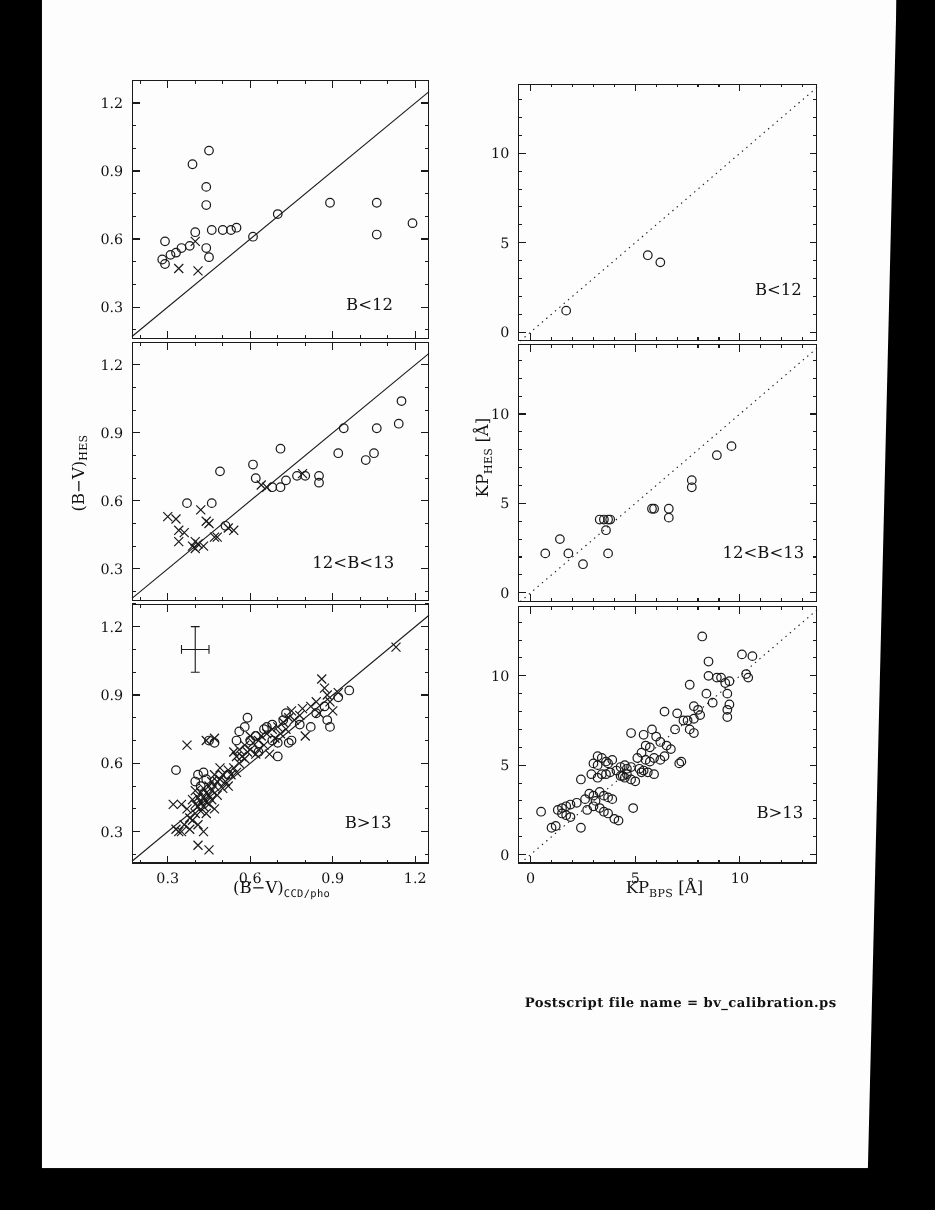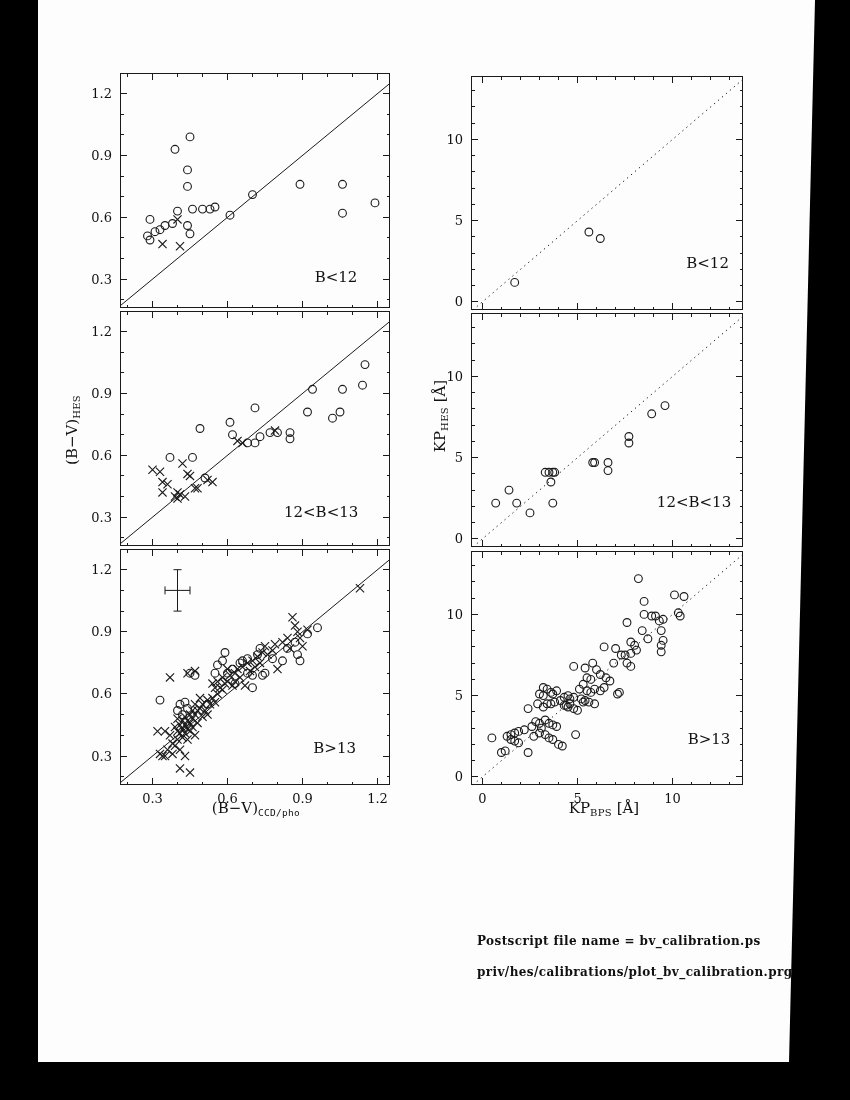--- a/index.html
+++ b/index.html
@@ -21,21 +21,21 @@
   .tick-label{font:13px "DejaVu Serif", serif;fill:#111;}
   .panel-tag{font:15px "DejaVu Serif", serif;fill:#111;}
   .axis-anchor{position:absolute;width:0;height:0;}
   .axis-anchor .inner{
     position:absolute;display:inline-block;white-space:nowrap;
     font:15px "DejaVu Serif", serif;transform:translate(-50%,-50%);
   }
   .axis-anchor.vert .inner{transform:translate(-50%,-50%) rotate(-90deg);}
   .axis-anchor .sub{font-size:10px;vertical-align:-3px;letter-spacing:0.3px;}
   .axis-anchor .sub.mono{font-family:"DejaVu Sans Mono", monospace;font-size:9.5px;margin-top:44px;}
-  .footer{position:absolute;left:477px;top:934px;font:600 12px "DejaVu Serif", serif;letter-spacing:0.4px;}
+  .footer{position:absolute;left:477px;top:904px;font:600 12px "DejaVu Serif", serif;letter-spacing:0.4px;}
   .footer .line{margin:0 0 17px 0;}
 </style>
 </head>
 <body>
 
 <div class="paper"></div>
 
 <svg id="panel-left-top" class="panel" width="270" height="235">
     <line x1="0" y1="232.93859649122808" x2="270" y2="10.307017543859644" stroke="#1a1a1a" stroke-width="1"></line>
     <g stroke="#1a1a1a" fill="none" stroke-width="1.1">
@@ -763,14 +763,13 @@
 <div class="axis-anchor" style="left:256px;top:808px">
   <span class="inner"><span>(B−V)</span><span class="sub mono">CCD/pho</span></span>
 </div>
 
 <div class="axis-anchor" style="left:604px;top:808px">
   <span class="inner"><span>KP</span><span class="sub">BPS</span><span> [Å]</span></span>
 </div>
 
 <div class="footer">
   <div class="line">Postscript file name = bv_calibration.ps</div>
-  <div class="line">priv/hes/calibrations/plot_bv_calibration.prg</div>
 </div>
 
 </body></html>

